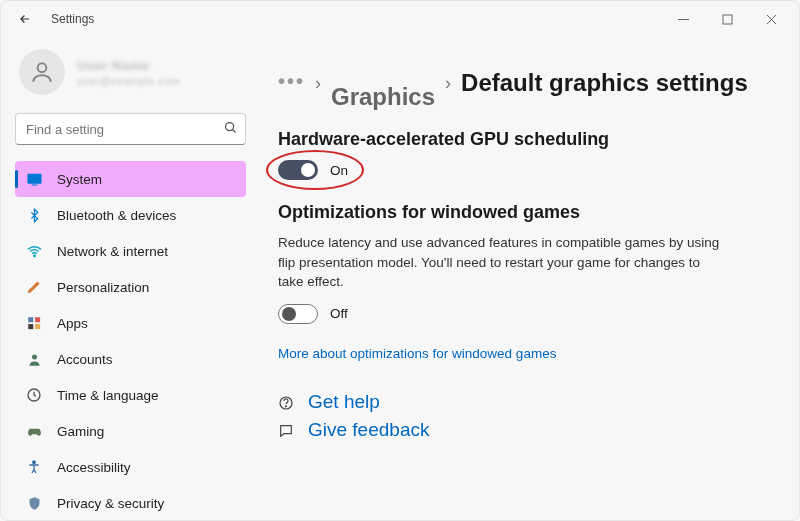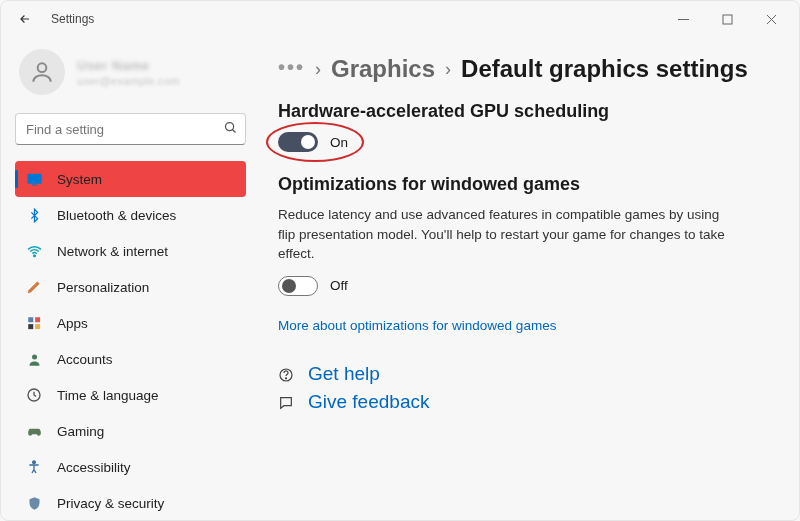--- a/index.html
+++ b/index.html
@@ -55,42 +55,42 @@
   }
   .searchwrap .sicon {
     position: absolute; right: 8px; top: 50%; transform: translateY(-50%); color:#555;
   }
   .nav { list-style:none; }
   .nav li {
     display: flex; align-items: center; gap: 14px;
     height: 36px; padding: 0 10px; border-radius: 4px;
     font-size: 13.5px; color: #222; cursor:pointer; position:relative;
   }
-  .nav li.selected { background: #ef4444; }
+  .nav li.selected { background: #f0abfc; }
   .nav li.selected::before {
     content:""; position:absolute; left:0; top:9px; bottom:9px; width:3px;
     background:#0067c0; border-radius:2px;
   }
   .nav .ic { width: 18px; height: 18px; display:flex; align-items:center; justify-content:center; }
   .content {
     flex: 1;
     padding: 18px 26px 10px 22px;
     overflow-y: auto;
     overflow-x: hidden;
   }
   .content::-webkit-scrollbar { width: 4px; }
   .content::-webkit-scrollbar-thumb { background:#c0c0c0; border-radius:2px; }
   .breadcrumb {
     display: flex; align-items: center; gap: 10px;
     font-size: 24px; font-weight: 600; color: #1a1a1a; margin-bottom: 18px;
     white-space: nowrap;
   }
   .breadcrumb .ell { color:#999; font-size: 20px; letter-spacing:2px; padding-bottom:4px;}
   .breadcrumb .sep { color:#777; font-size: 18px; font-weight:400;}
-  .breadcrumb .gcrumb { color:#666; font-weight:600; }
+  .breadcrumb .gcrumb { color:#666; font-weight:600;margin-top:28px; }
   .section-title { font-size: 18px; font-weight: 600; margin-top: 6px; margin-bottom: 10px; }
   .section-desc { font-size: 13.5px; color:#333; line-height: 1.45; max-width: 450px; margin-bottom: 12px; }
   .toggle-row { display:flex; align-items:center; gap:12px; margin-bottom: 22px; position:relative; width: fit-content;}
   .toggle {
     width: 40px; height: 20px; border-radius: 10px; position:relative; cursor:pointer;
   }
   .toggle.on { background:#465062; }
   .toggle.off { background:#fff; border:1px solid #777; }
   .knob { position:absolute; top:3px; width:14px; height:14px; border-radius:50%; }
   .toggle.on .knob { right:3px; background:#fff; }
@@ -260,21 +260,21 @@
     <div class="section-title">Hardware-accelerated GPU scheduling</div>
     <div class="toggle-row">
       <div class="circled"></div>
       <div class="toggle on">
           <div class="knob"></div>
         </div>
       <span class="toggle-label">On</span>
     </div>
 
     <div class="section-title">Optimizations for windowed games</div>
-    <div class="section-desc">Reduce latency and use advanced features in compatible games by using flip presentation model. You'll help to restart your game for changes to take effect.</div>
+    <div class="section-desc">Reduce latency and use advanced features in compatible games by using flip presentation model. You'll need to restart your game for changes to take effect.</div>
     <div class="toggle-row">
       <div class="toggle off">
           <div class="knob"></div>
         </div>
       <span class="toggle-label">Off</span>
     </div>
     <a class="link">More about optimizations for windowed games</a>
 
     <div class="helpblock">
       <div class="helprow">

